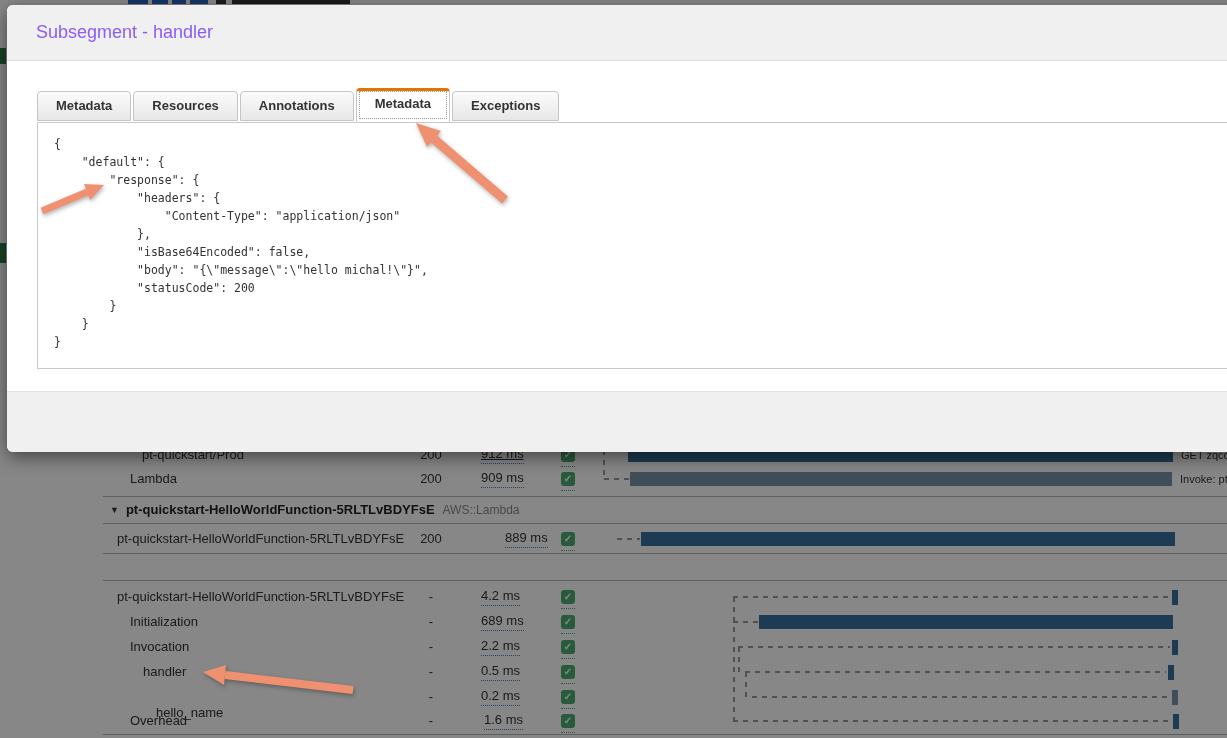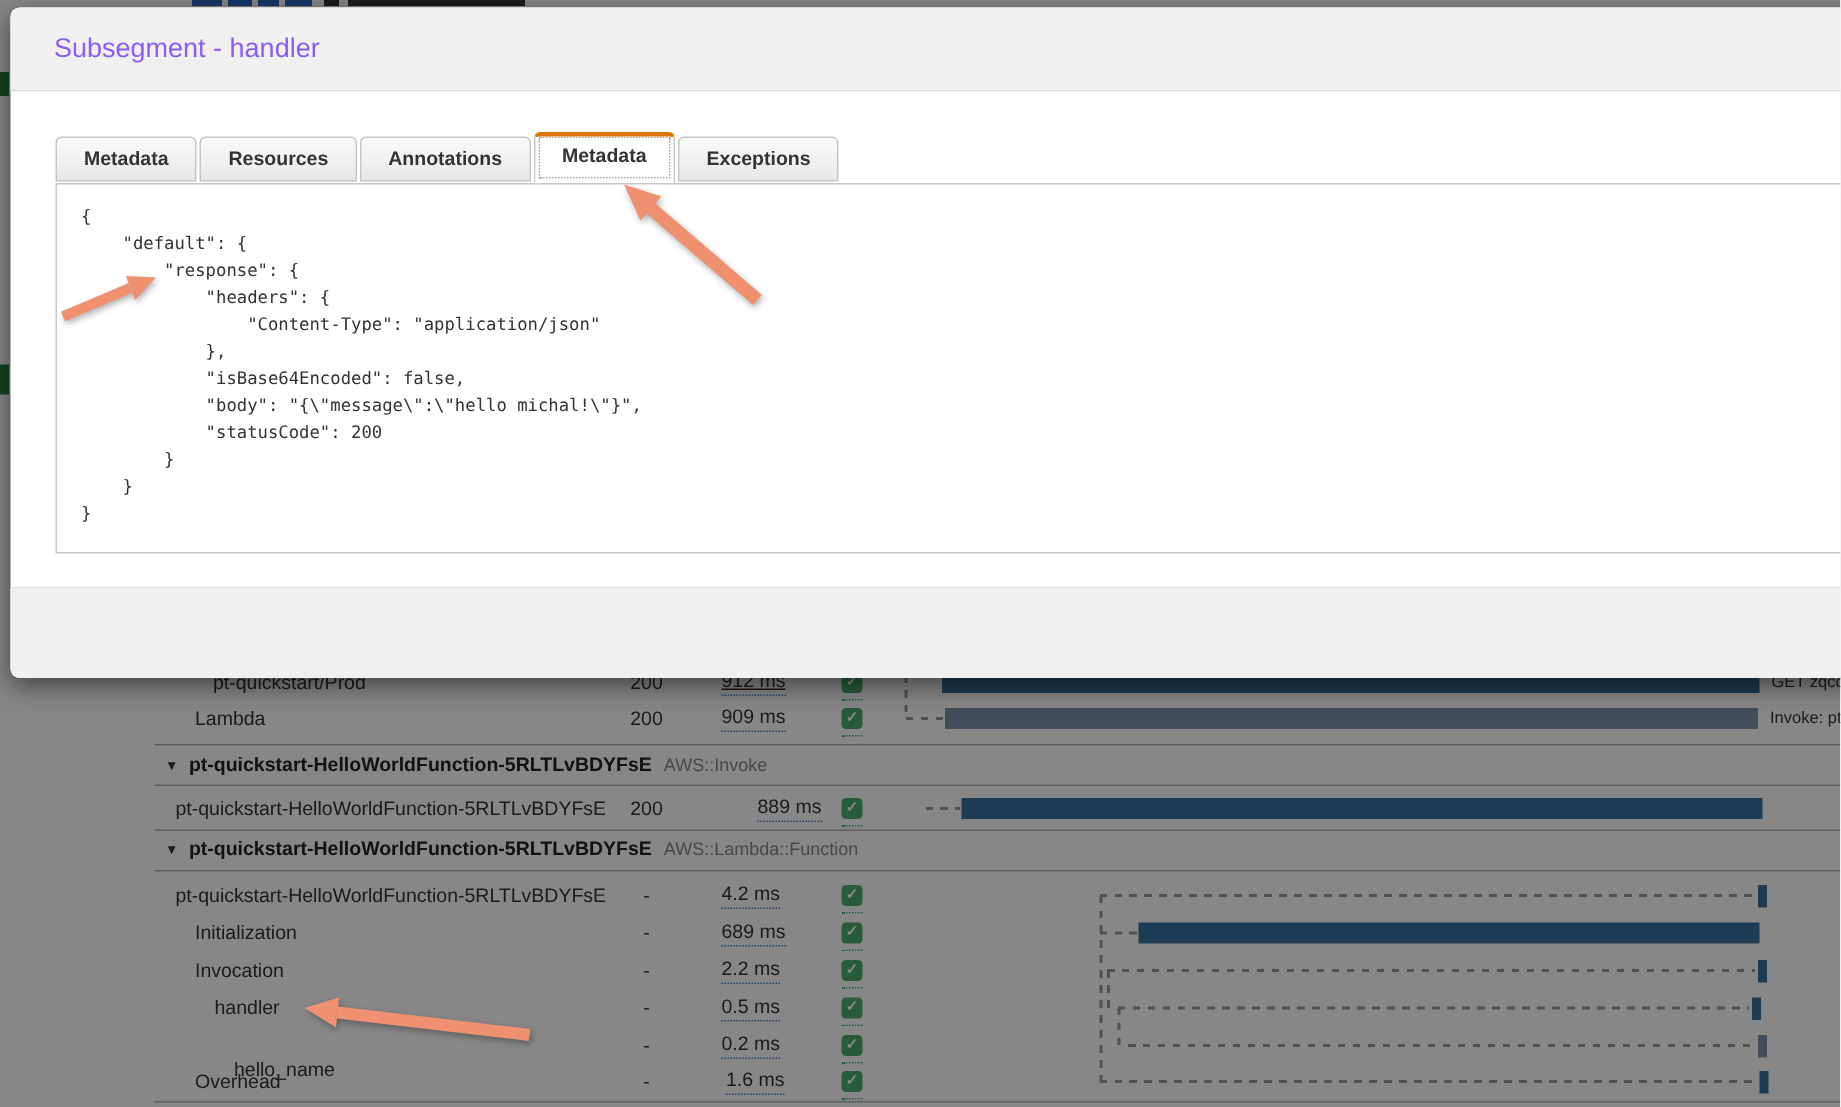--- a/index.html
+++ b/index.html
@@ -89,29 +89,28 @@
       <div class="bar" style="left: 628px; width: 545px; top: 448px; background: rgb(56, 112, 155);"></div>
       <div class="barlabel" style="left: 1181px; top: 448px;">GET zqco</div>
       <div class="seg-name" style="left: 130px; top: 470px;">Lambda</div>
       <div class="seg-status" style="left: 409px; top: 470px;">200</div>
       <div class="seg-time" style="left: 481px; top: 470px;">909 ms</div>
       <div class="okbox" style="left: 561px; top: 472px;">✓</div>
       <div class="okline" style="left: 561px; top: 489px;"></div>
       <div class="hdash" style="left: 604px; width: 25px; top: 478px;"></div>
       <div class="bar" style="left: 630px; width: 542px; top: 472px; background: rgb(123, 147, 168);"></div>
       <div class="barlabel" style="left: 1180px; top: 472px;">Invoke: pt</div>
-      <div class="grp-name" style="left: 110px; top: 501px;"><span class="tri">▼</span><span>pt-quickstart-HelloWorldFunction-5RLTLvBDYFsE</span><span class="grp-type">AWS::Invoke</span></div>
+      <div class="grp-name" style="left: 110px; top: 501px;"><span class="tri">▼</span><span>pt-quickstart-HelloWorldFunction-5RLTLvBDYFsE</span><span class="grp-type">AWS::Lambda</span></div>
       <div class="seg-name" style="left: 117px; top: 530px;">pt-quickstart-HelloWorldFunction-5RLTLvBDYFsE</div>
       <div class="seg-status" style="left: 409px; top: 530px;">200</div>
       <div class="seg-time" style="left: 505px; top: 530px;">889 ms</div>
       <div class="okbox" style="left: 561px; top: 532px;">✓</div>
       <div class="okline" style="left: 561px; top: 549px;"></div>
       <div class="hdash" style="left: 617px; width: 23px; top: 538px;"></div>
       <div class="bar" style="left: 641px; width: 534px; top: 532px; background: rgb(56, 112, 155);"></div>
-      <div class="grp-name" style="left: 110px; top: 557px;"><span class="tri">▼</span><span>pt-quickstart-HelloWorldFunction-5RLTLvBDYFsE</span><span class="grp-type">AWS::Lambda::Function</span></div>
       <div class="seg-name" style="left: 117px; top: 588px;">pt-quickstart-HelloWorldFunction-5RLTLvBDYFsE</div>
       <div class="seg-status" style="left: 409px; top: 588px;">-</div>
       <div class="seg-time" style="left: 481px; top: 588px;">4.2 ms</div>
       <div class="okbox" style="left: 561px; top: 590px;">✓</div>
       <div class="okline" style="left: 561px; top: 607px;"></div>
       <div class="hdash" style="left: 733px; width: 437px; top: 596px;"></div>
       <div class="tinybar" style="left: 1172px; top: 590px; background: rgb(56, 112, 155);"></div>
       <div class="seg-name" style="left: 130px; top: 613px;">Initialization</div>
       <div class="seg-status" style="left: 409px; top: 613px;">-</div>
       <div class="seg-time" style="left: 481px; top: 613px;">689 ms</div>

